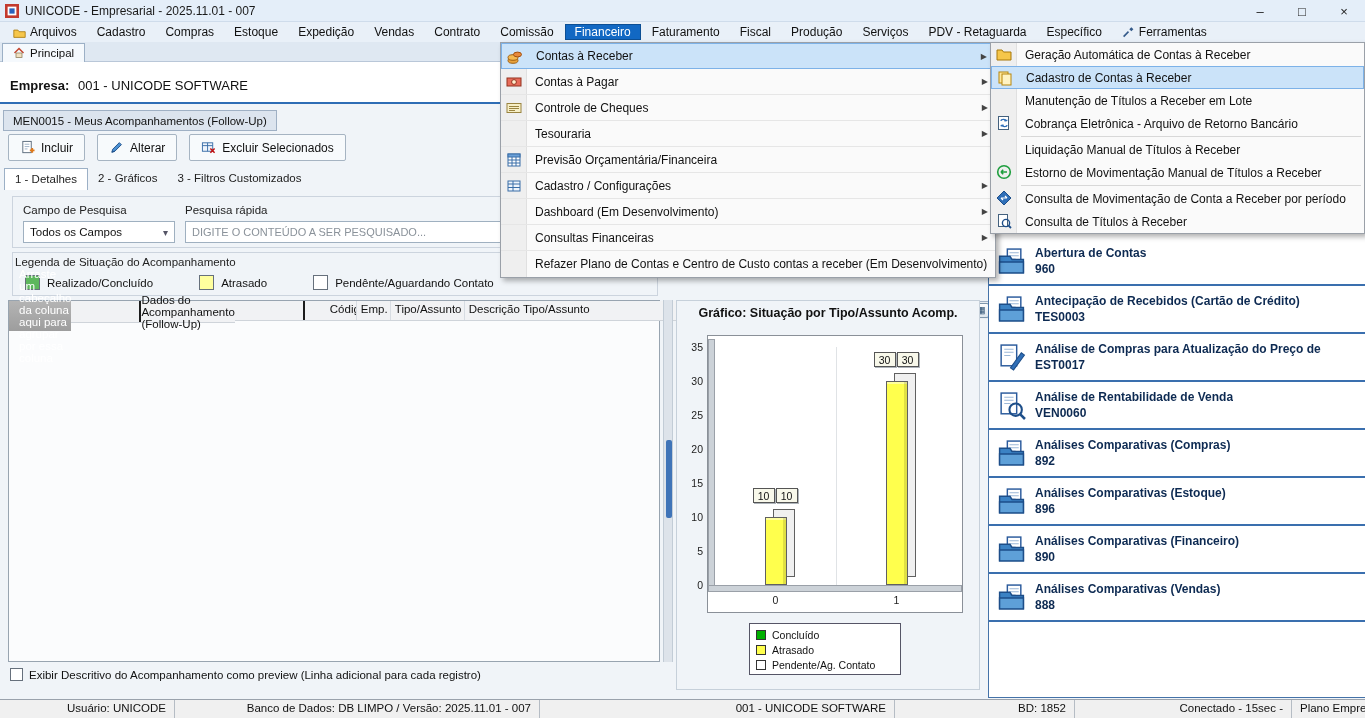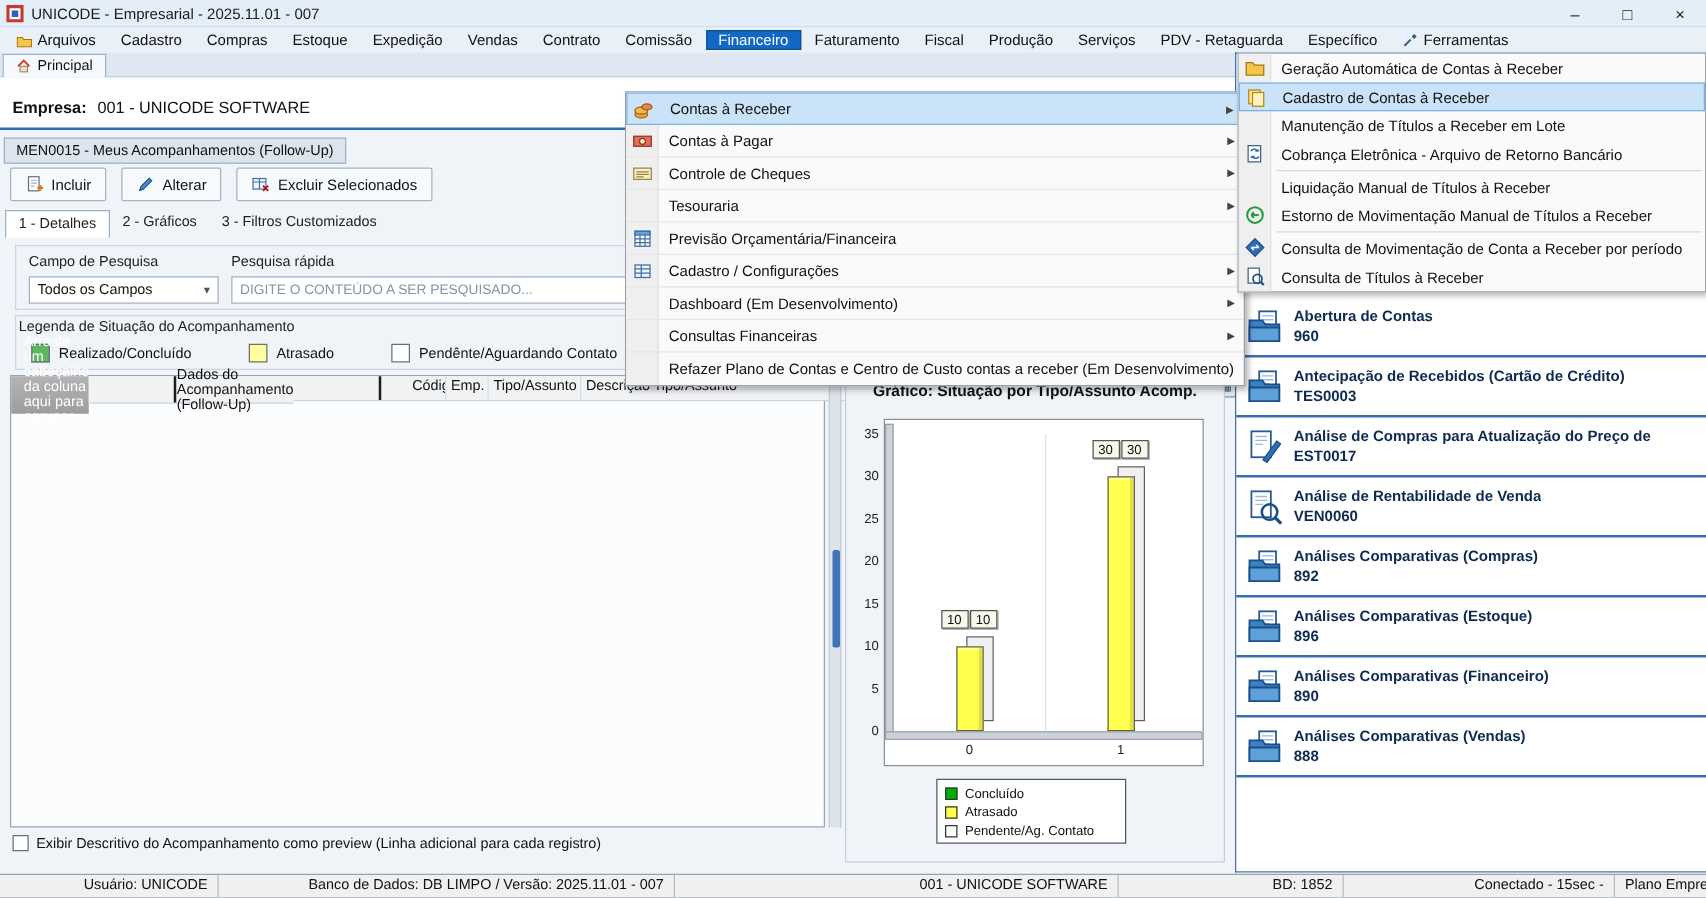--- a/index.html
+++ b/index.html
@@ -100,21 +100,21 @@
   .side-txt { overflow:hidden; }
   .side-title { font-weight:bold; font-size:12px; color:#0d2a52; white-space:nowrap; overflow:hidden; }
   .side-code { font-weight:bold; font-size:12px; color:#0d2a52; margin-top:2px; }
 
   
   .statusbar { position:absolute; left:0; top:699px; width:1365px; height:19px; background:#f0f0f0; border-top:1px solid #9aa2ac; display:flex; font-size:11.5px; color:#111; }
   .sseg { border-right:1px solid #b5bcc4; padding:2px 8px; white-space:nowrap; overflow:hidden;text-align:right; }
   .s0{width:175px;} .s1{width:365px;} .s2{width:355px;} .s3{width:180px;} .s4{width:217px; } .s5{flex:1; border-right:none;}
 
   
-  .dropdown { position:absolute; left:500px; top:42px; width:496px; height:236px; background:#fafafa; border:1px solid #9aa0a8; box-shadow:3px 3px 5px rgba(0,0,0,0.3); z-index:20;margin-top:31px; }
+  .dropdown { position:absolute; left:500px; top:42px; width:496px; height:236px; background:#fafafa; border:1px solid #9aa0a8; box-shadow:3px 3px 5px rgba(0,0,0,0.3); z-index:20; }
   .gutter { position:absolute; left:0; top:0; bottom:0; width:26px; background:#efefef; border-right:1px solid #e0e0e0; }
   .drop-item { position:relative; height:26px; display:flex; align-items:center; padding-left:34px; font-size:12px; border-bottom:1px solid #e6e6e6; white-space:nowrap; overflow:hidden; }
   .drop-item:last-child { border-bottom:none; }
   .drop-item.selected { background:#cbe3f9; border:1px solid #7db2e8; }
   .mi-ic { position:absolute; left:5px; top:5px; width:16px; height:16px; }
   .mi-ic svg { width:16px; height:16px; display:block; }
   .mi-arrow { position:absolute; right:7px; font-size:8px; color:#444; }
   .submenu { position:absolute; left:990px; top:42px; width:375px; height:192px; background:#fafafa; border:1px solid #9aa0a8; box-shadow:3px 3px 5px rgba(0,0,0,0.3); z-index:21; }
   .sub-item { position:relative; height:23px; display:flex; align-items:center; padding-left:34px; font-size:12px; white-space:nowrap; overflow:hidden; }
   .sub-item.selected { background:#cbe3f9; border:1px solid #7db2e8; }

